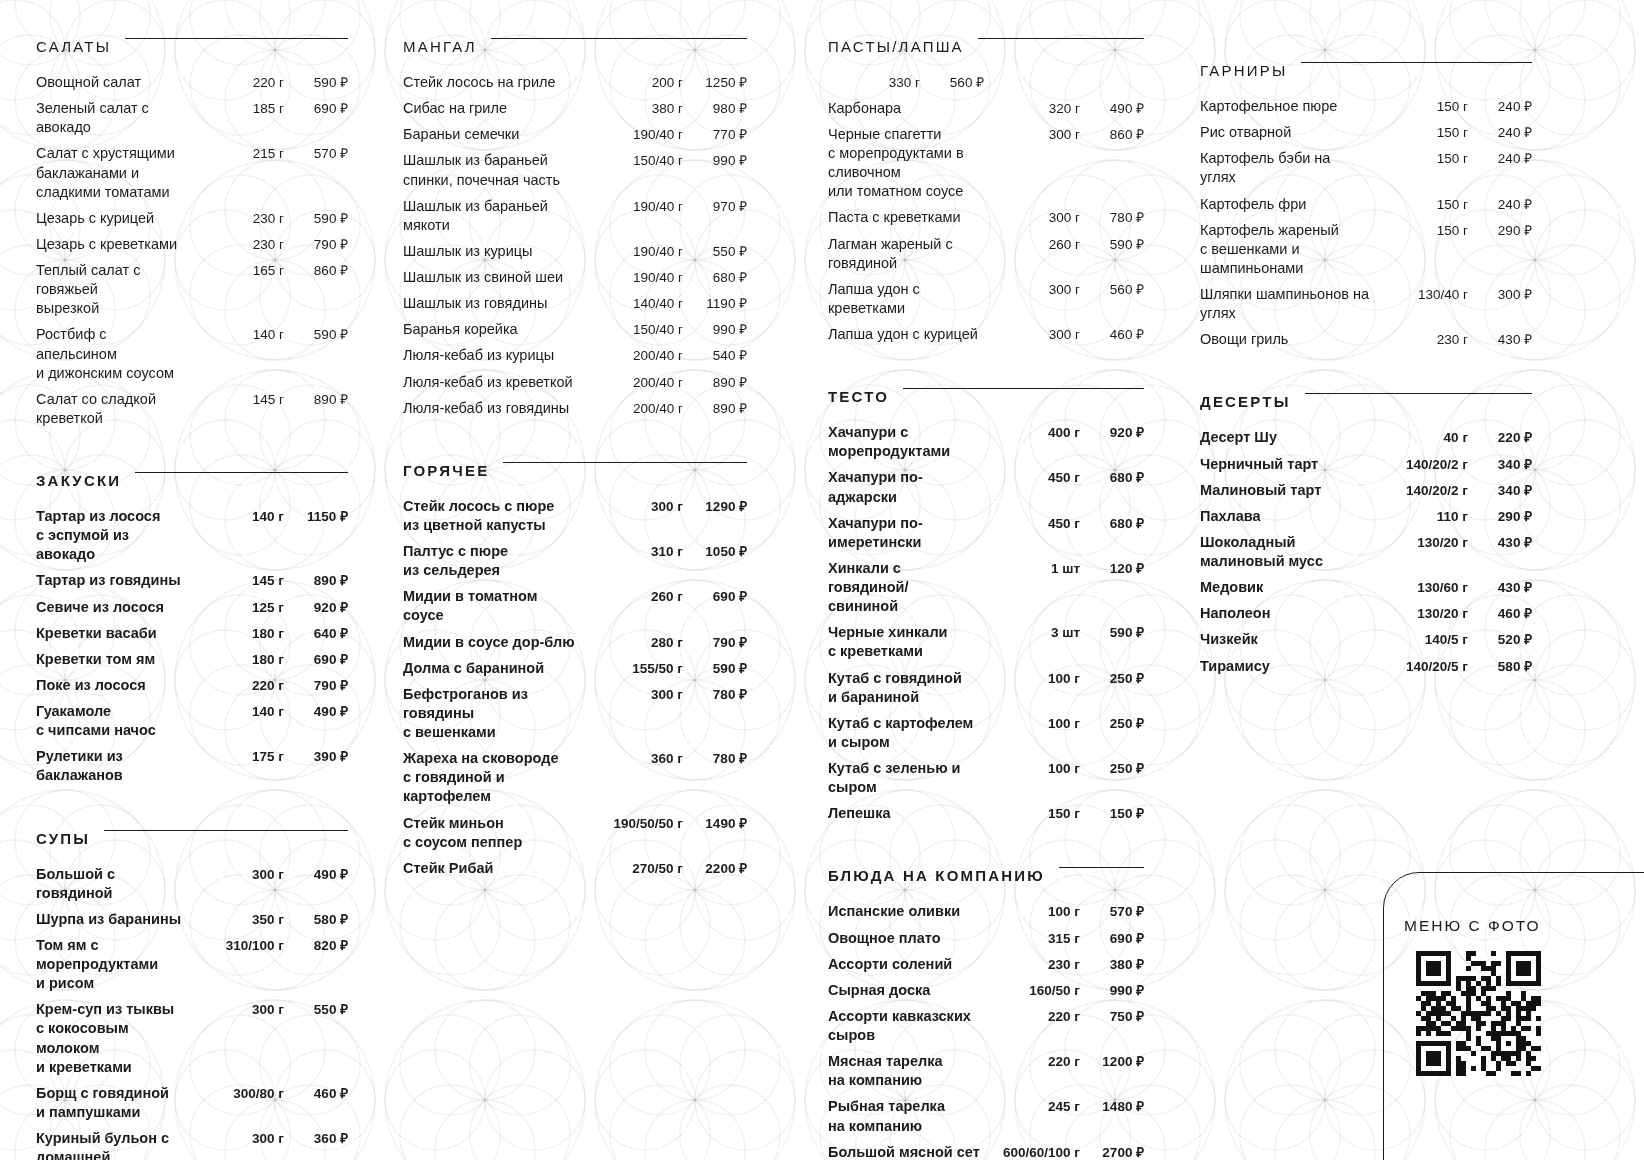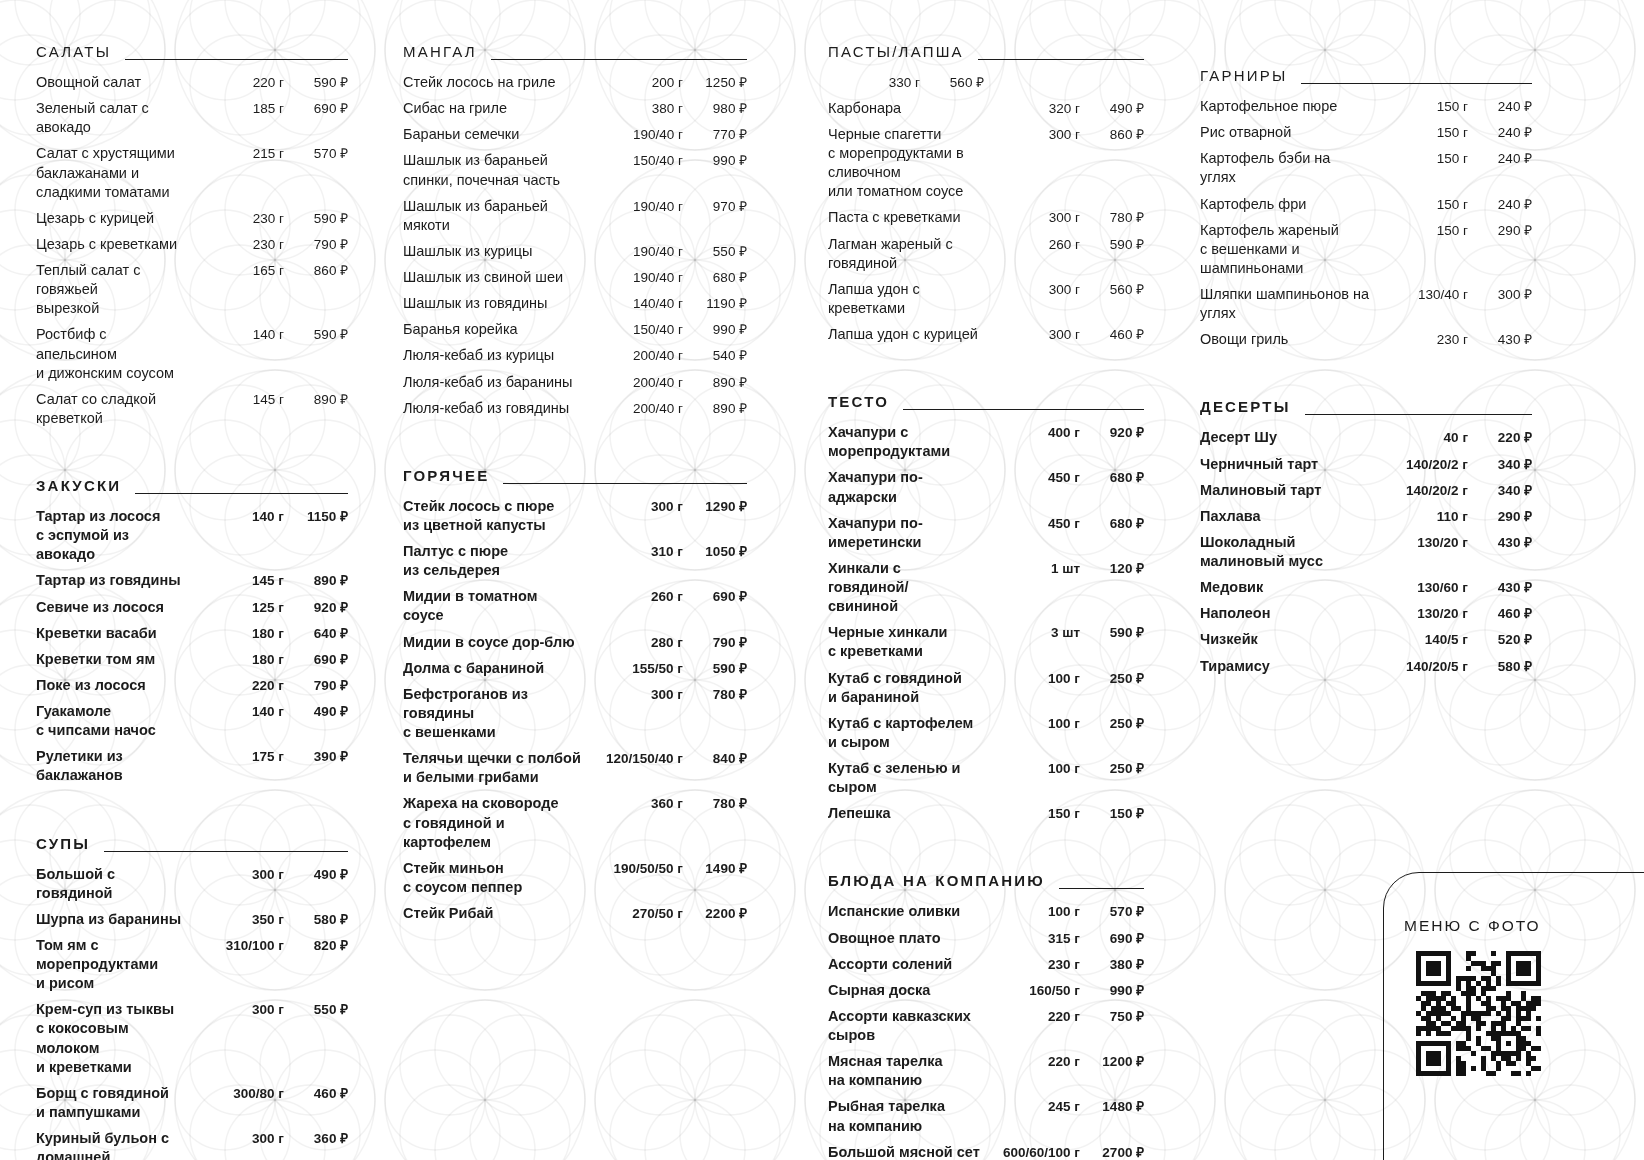--- a/index.html
+++ b/index.html
@@ -14,21 +14,21 @@
   .watermark { position: absolute; inset: 0; z-index: 0; pointer-events: none; }
 
   .menu-col { position: absolute; top: 0; z-index: 1; padding-top: 38px; }
   #col-1 { left: 36px;   width: 312px; }
   #col-2 { left: 403px;  width: 344px; }
   #col-3 { left: 828px;  width: 316px; }
   #col-4 { left: 1200px; width: 332px; margin-top: 24px; }
 
   .menu-section + .menu-section { margin-top: 40px; font-weight: bold; }
 
-  .section-header { display: flex; align-items: flex-end; gap: 14px; margin-bottom: 10px; height: 22px; }
+  .section-header { display: flex; align-items: flex-start; gap: 14px; margin-bottom: 10px; height: 22px; }
   .section-title { font-size: 15px; letter-spacing: 2.2px; white-space: nowrap; }
   .section-rule { flex: 1; border-top: 1.5px solid #1c1c1c; }
 
   .menu-item { display: flex; align-items: flex-start; padding: 3px 0 4px; font-size: 14.5px; line-height: 1.32; }
   .item-name { flex: 1; white-space: pre-line; padding-right: 6px; }
   .item-weight { width: 92px; flex: none; text-align: right; font-size: 13.5px; padding-top: 1px; }
   .item-price { width: 64px; flex: none; text-align: right; font-size: 13.5px; padding-top: 1px; }
 
   .photo-card {
     position: absolute; left: 1383px; top: 872px;
@@ -259,21 +259,21 @@
         <span class="item-name">Баранья корейка</span>
         <span class="item-weight">150/40 г</span>
         <span class="item-price">990 ₽</span>
       </div>
       <div class="menu-item">
         <span class="item-name">Люля-кебаб из курицы</span>
         <span class="item-weight">200/40 г</span>
         <span class="item-price">540 ₽</span>
       </div>
       <div class="menu-item">
-        <span class="item-name">Люля-кебаб из баранины</span>
+        <span class="item-name">Люля-кебаб из креветкой</span>
         <span class="item-weight">200/40 г</span>
         <span class="item-price">890 ₽</span>
       </div>
       <div class="menu-item">
         <span class="item-name">Люля-кебаб из говядины</span>
         <span class="item-weight">200/40 г</span>
         <span class="item-price">890 ₽</span>
       </div>
     </section>
     <section class="menu-section">
@@ -307,26 +307,20 @@
       <div class="menu-item">
         <span class="item-name">Долма с бараниной</span>
         <span class="item-weight">155/50 г</span>
         <span class="item-price">590 ₽</span>
       </div>
       <div class="menu-item">
         <span class="item-name">Бефстроганов из говядины
 с вешенками</span>
         <span class="item-weight">300 г</span>
         <span class="item-price">780 ₽</span>
-      </div>
-      <div class="menu-item">
-        <span class="item-name">Телячьи щечки с полбой
-и белыми грибами</span>
-        <span class="item-weight">120/150/40 г</span>
-        <span class="item-price">840 ₽</span>
       </div>
       <div class="menu-item">
         <span class="item-name">Жареха на сковороде
 с говядиной и картофелем</span>
         <span class="item-weight">360 г</span>
         <span class="item-price">780 ₽</span>
       </div>
       <div class="menu-item">
         <span class="item-name">Стейк миньон
 с соусом пеппер</span>

